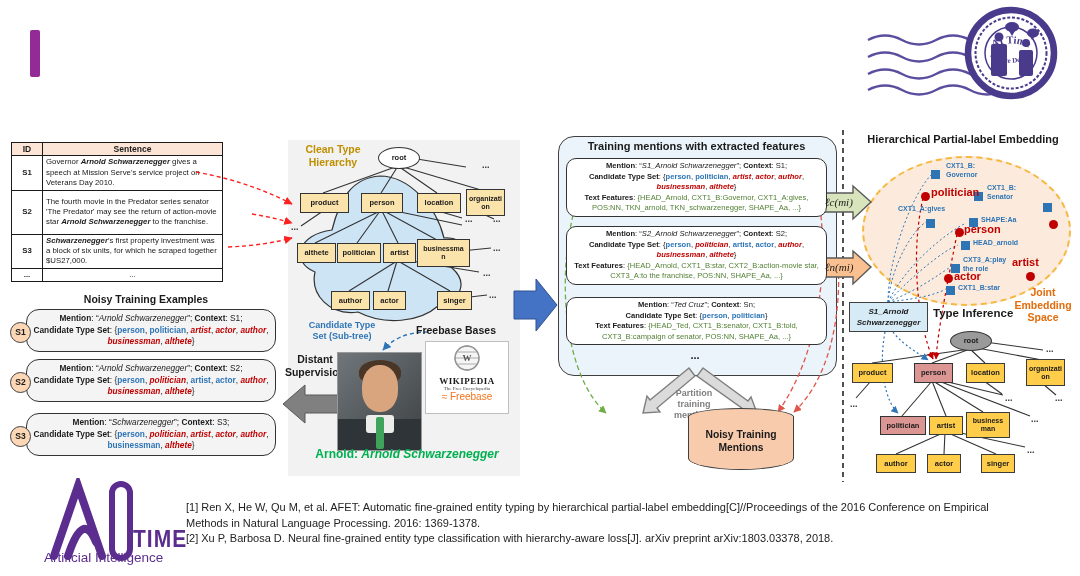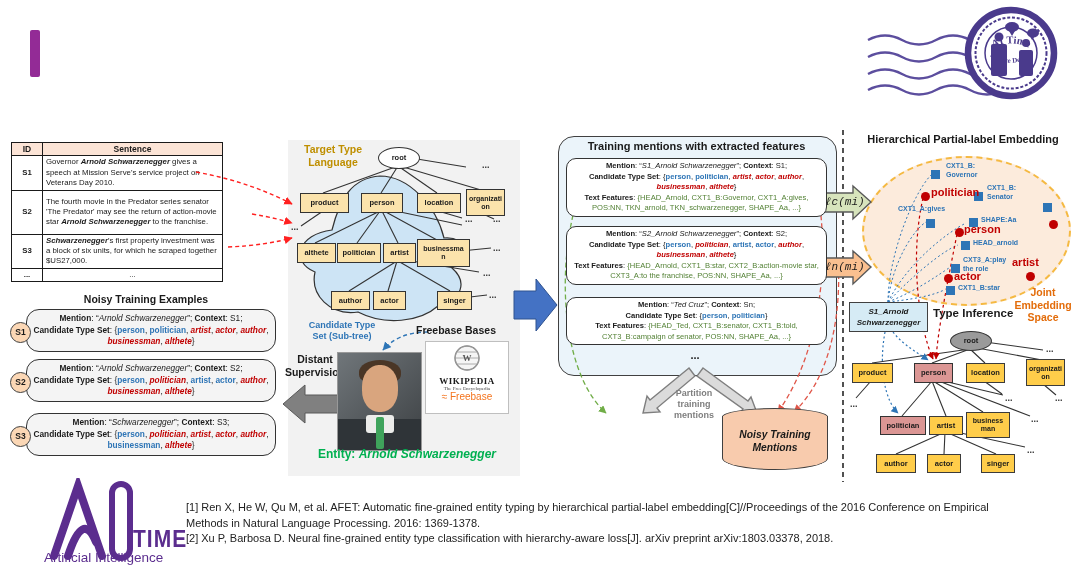--- a/index.html
+++ b/index.html
@@ -60,21 +60,21 @@
   
   .emb-title{left:848px;top:133px;width:230px;text-align:center;font-weight:700;font-size:11px;}
   .joint{left:1008px;top:286px;width:70px;text-align:center;font-weight:700;font-size:10.5px;color:#E36C0A;line-height:12.5px;white-space:pre-line;z-index:2;}
   .sq{position:absolute;width:9px;height:9px;background:#2E75B6;z-index:2;}
   .dot{position:absolute;width:9px;height:9px;border-radius:50%;background:#C00000;z-index:2;}
   .flab{position:absolute;font-size:7px;font-weight:700;color:#2E75B6;white-space:pre-line;line-height:8.5px;z-index:2;}
   .tlab{position:absolute;font-size:11px;font-weight:700;color:#C00000;z-index:2;}
   .mention-box{left:849px;top:302px;width:79px;height:30px;background:#D6EBF5;border:1.5px solid #404040;
                font-size:8px;font-weight:700;font-style:italic;text-align:center;line-height:11px;padding-top:3px;box-sizing:border-box;white-space:pre-line;z-index:3;}
   .ti-title{left:933px;top:307px;width:105px;font-weight:700;font-size:11.5px;z-index:2;}
-  .loss-lbl{position:absolute;font-family:Liberation Mono, monospace;font-style:italic;font-size:11px;z-index:3;}
+  .loss-lbl{position:absolute;font-family:Liberation Serif, serif;font-style:italic;font-size:11px;z-index:3;}
   
   .kb-card{left:425px;top:341px;width:82px;height:71px;background:#fff;border:1px solid #BFBFBF;text-align:center;z-index:2;}
   .wiki-name{font-family:"Liberation Serif",serif;font-weight:700;font-size:9px;letter-spacing:.5px;}
   .wiki-tag{font-family:"Liberation Serif",serif;font-size:5px;color:#444;}
   .freebase{font-weight:400;font-size:10px;color:#F4731C;}
   
   .photo{left:337px;top:352px;width:83px;height:97px;background:linear-gradient(135deg,#70767a,#3c4043);overflow:hidden;border:1px solid #999;z-index:2;}
   .hair{position:absolute;left:21px;top:7px;width:42px;height:24px;background:#4a3626;border-radius:50% 50% 40% 40%;}
   .face{position:absolute;left:24px;top:12px;width:36px;height:47px;background:#D9A57E;border-radius:46%;}
   .torso{position:absolute;left:0;top:66px;width:100%;height:31px;background:#2f3438;}
@@ -241,21 +241,21 @@
     <div><span class="tk-b">Mention</span><span class="tk-n">: “</span><span class="tk-i">Arnold Schwarzenegger</span><span class="tk-n">”; </span><span class="tk-b">Context</span><span class="tk-n">: S2;</span></div>
     <div><span class="tk-b">Candidate Type Set</span><span>: {<span class="c-b">person</span>, <span class="c-r">politician</span>, <span class="c-b">artist</span>, <span class="c-b">actor</span>, <span class="c-r">author</span>, <span class="c-r">businessman</span>, <span class="c-r">althete</span>}</span></div>
   </div>
 
   <div class="abs badge" style="top:426px;">S3</div>
   <div class="abs ex-box" style="top:413px;">
     <div><span class="tk-b">Mention</span><span class="tk-n">: “</span><span class="tk-i">Schwarzenegger</span><span class="tk-n">”; </span><span class="tk-b">Context</span><span class="tk-n">: S3;</span></div>
     <div><span class="tk-b">Candidate Type Set</span><span>: {<span class="c-b">person</span>, <span class="c-r">politician</span>, <span class="c-r">artist</span>, <span class="c-r">actor</span>, <span class="c-r">author</span>, <span class="c-b">businessman</span>, <span class="c-r">althete</span>}</span></div>
   </div>
 
-  <div class="abs tree-title">Target Type Language</div>
+  <div class="abs tree-title">Clean Type Hierarchy</div>
   <div class="node root1" style="left:378px;top:147px;width:40px;height:20px;">root</div>
   <div class="node" style="left:300px;top:193px;width:47px;height:18px;">product</div>
   <div class="node" style="left:361px;top:193px;width:40px;height:18px;">person</div>
   <div class="node" style="left:417px;top:193px;width:42px;height:18px;">location</div>
   <div class="node two" style="left:466px;top:189px;width:35px;height:25px;word-break:break-all;padding:0 1px;">organization</div>
   <div class="node" style="left:297px;top:243px;width:37px;height:18px;">althete</div>
   <div class="node" style="left:337px;top:243px;width:42px;height:18px;">politician</div>
   <div class="node" style="left:383px;top:243px;width:31px;height:18px;">artist</div>
   <div class="node two" style="left:417px;top:239px;width:43px;height:26px;word-break:break-all;padding:0 4px;">businessman</div>
   <div class="node" style="left:331px;top:291px;width:37px;height:17px;">author</div>
@@ -286,21 +286,21 @@
   </div>
 
   <div class="abs photo">
     <div class="hair"></div>
     <div class="face"></div>
     <div class="torso"></div>
     <div class="collar"></div>
     <div class="tie"></div>
   </div>
 
-  <div class="abs entity"><span class="tk-gb">Entity: </span><span class="tk-gbi">Arnold Schwarzenegger</span></div>
+  <div class="abs entity"><span class="tk-gb">Arnold: </span><span class="tk-gbi">Arnold Schwarzenegger</span></div>
 
   <div class="abs tr-title">Training mentions with extracted features</div>
 
   <div class="abs tr-box" style="top:158px;">
     <div><span class="tk-b">Mention</span><span class="tk-n">: “</span><span class="tk-i">S1_Arnold Schwarzenegger</span><span class="tk-n">”; </span><span class="tk-b">Context</span><span class="tk-n">: S1;</span></div>
     <div><span class="tk-b">Candidate Type Set</span><span>: {<span class="c-b">person</span>, <span class="c-b">politician</span>, <span class="c-r">artist</span>, <span class="c-r">actor</span>, <span class="c-r">author</span>, <span class="c-r">businessman</span>, <span class="c-r">althete</span>}</span></div>
     <div><span class="tk-b">Text Features</span><span class="tk-n">: </span><span class="tk-g">{HEAD_Arnold, CXT1_B:Governor, CXT1_A:gives, POS:NN, TKN_arnold, TKN_schwarzenegger, SHAPE_Aa, ...}</span></div>
   </div>
   <div class="abs tr-box" style="top:226px;">
     <div><span class="tk-b">Mention</span><span class="tk-n">: “</span><span class="tk-i">S2_Arnold Schwarzenegger</span><span class="tk-n">”; </span><span class="tk-b">Context</span><span class="tk-n">: S2;</span></div>
@@ -308,21 +308,21 @@
     <div><span class="tk-b">Text Features</span><span class="tk-n">: </span><span class="tk-g">{HEAD_Arnold, CXT1_B:star, CXT2_B:action-movie star, CXT3_A:to the franchise, POS:NN, SHAPE_Aa, ...}</span></div>
   </div>
   <div class="abs tr-box" style="top:297px;">
     <div><span class="tk-b">Mention</span><span class="tk-n">: “</span><span class="tk-i">Ted Cruz</span><span class="tk-n">”; </span><span class="tk-b">Context</span><span class="tk-n">: Sn;</span></div>
     <div><span class="tk-b">Candidate Type Set</span><span>: {<span class="c-b">person</span>, <span class="c-b">politician</span>}</span></div>
     <div><span class="tk-b">Text Features</span><span class="tk-n">: </span><span class="tk-g">{HEAD_Ted, CXT1_B:senator, CXT1_B:told, CXT3_B:campaign of senator, POS:NN, SHAPE_Aa, ...}</span></div>
   </div>
   <div class="abs mid-dots">...</div>
   <div class="abs partition">Partition training mentions</div>
 
-  <div class="cyl orange" style="left:722px;top:408px;font-style:italic;">
+  <div class="cyl orange" style="left:688px;top:408px;">
     <div class="cap"></div>
       <div class="body"></div>
     <div class="lbl">Noisy Training Mentions</div>
   </div>
 
   <div class="loss-lbl" style="left:825px;top:196px;">ℓc(mi)</div>
   <div class="loss-lbl" style="left:825px;top:261px;">ℓn(mi)</div>
 
   <div class="abs emb-title">Hierarchical Partial-label Embedding</div>
   <div id="embed-points">

